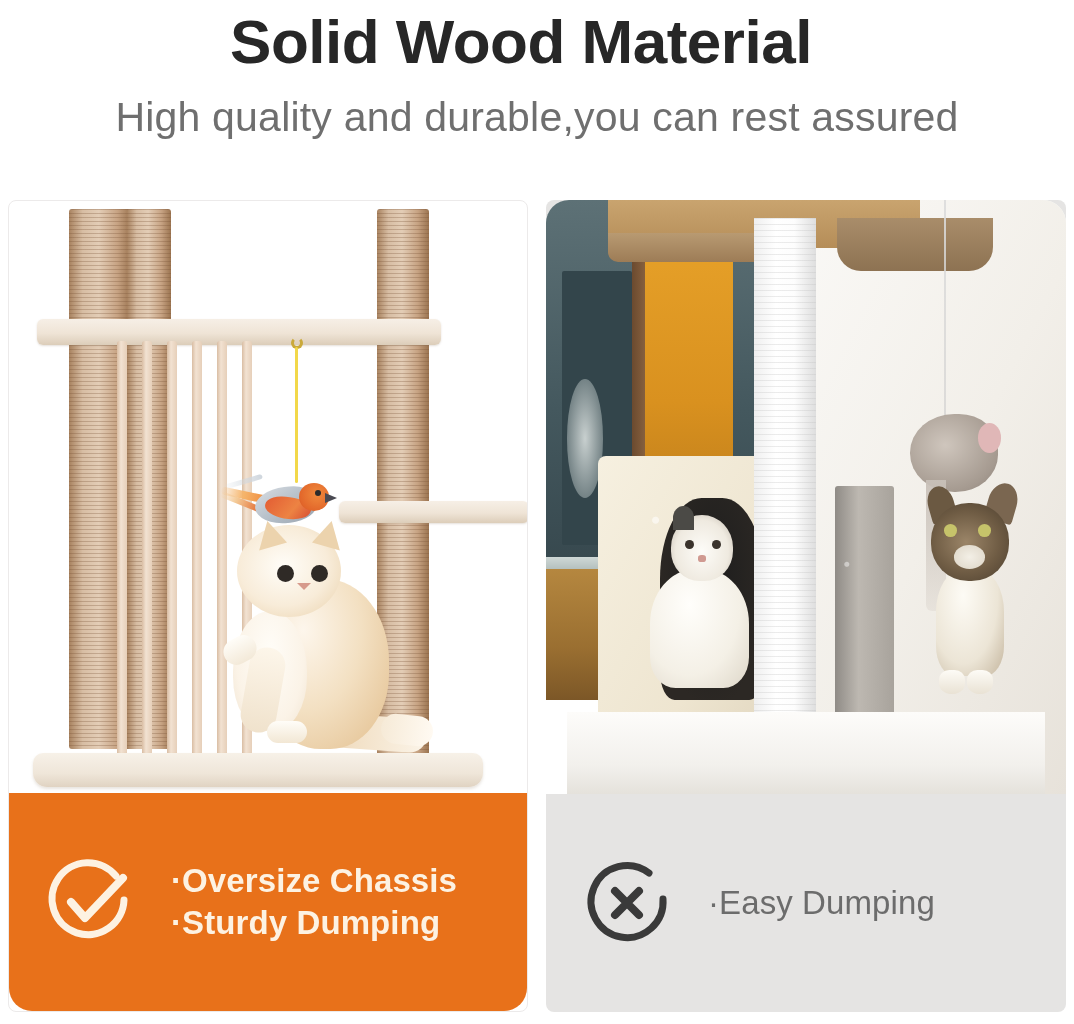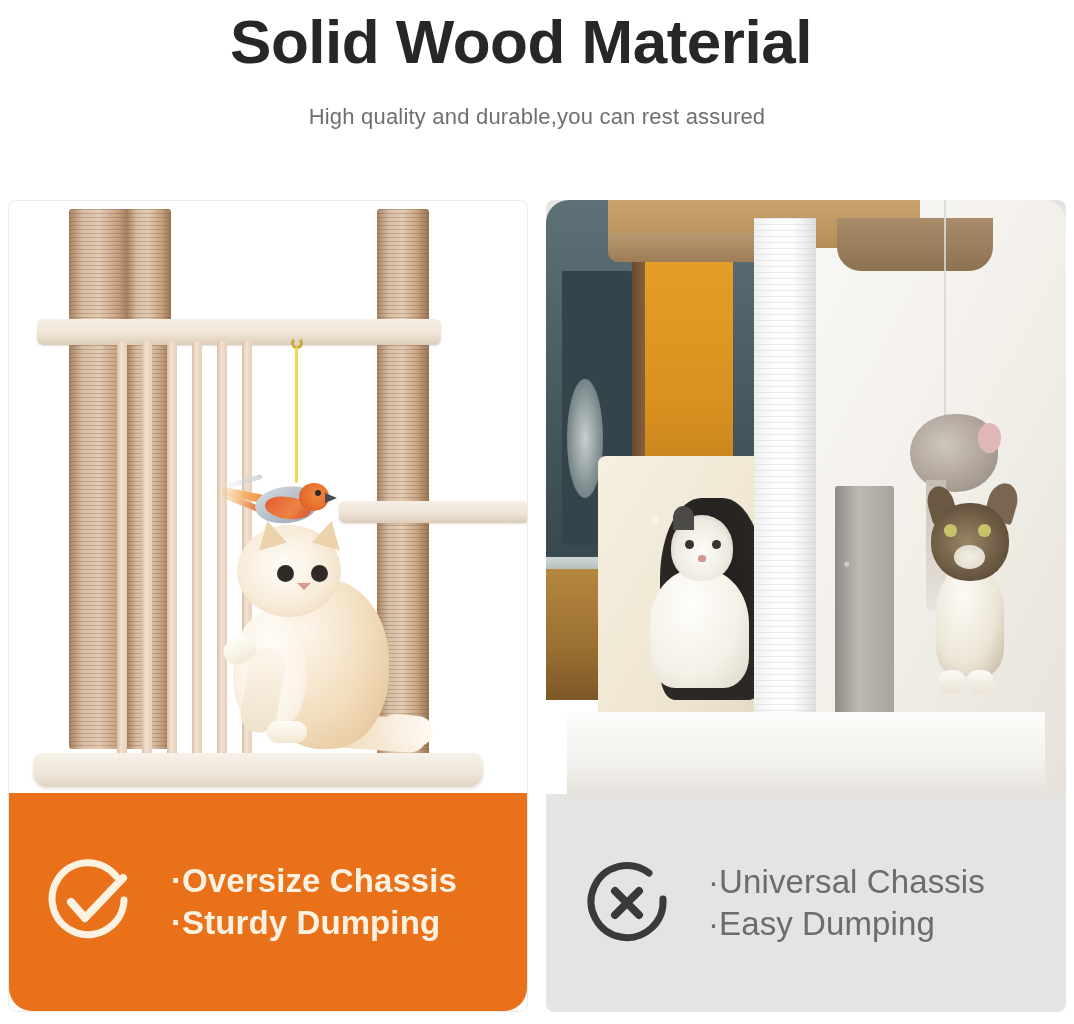--- a/index.html
+++ b/index.html
@@ -13,21 +13,21 @@
 
   
   .header { position:absolute; left:0; top:0; width:1074px; height:178px; text-align:center; }
   .headline {
     position:absolute; left:0; top:6px; width:1042px;
     font-size:62px; font-weight:700; letter-spacing:-0.5px;
     color:#272727; line-height:72px; white-space:nowrap;
   }
   .subhead {
     position:absolute; left:0; top:96px; width:1074px;
-    font-size:22px; font-weight:400; color:#6f6f6f;
+    font-size:41px; font-weight:400; color:#6f6f6f;
     line-height:42px; letter-spacing:0.2px; white-space:nowrap;
   }
 
   
   .card { position:absolute; top:200px; width:520px; height:812px; border-radius:8px; overflow:hidden; }
   .card-left  { left:8px;   background:#ffffff; border:1px solid #eceaea; }
   .card-right { left:546px; background:#e5e4e3; }
 
   .photo { position:absolute; left:0; top:0; width:100%; overflow:hidden; }
   .photo-left  { height:594px; background:#ffffff; border-radius:23px 23px 0 0; }
@@ -356,19 +356,18 @@
     </div>
 
     <div class="caption caption-right">
       <div class="mark">
         <svg width="104" height="104" viewBox="0 0 104 104" aria-hidden="true">
           <path d="M74 22 A36 36 0 1 0 88 48" fill="none" stroke="#3a3a3a" stroke-width="7" stroke-linecap="round"></path>
           <path d="M40 40 L64 64 M64 40 L40 64" fill="none" stroke="#3a3a3a" stroke-width="8" stroke-linecap="round"></path>
         </svg>
       </div>
       <div class="bullets">
-        <div class="bullet">·Universal Chassis</div>
         <div class="bullet">·Easy Dumping</div>
       </div>
     </div>
   </div>
 
 </div>
 
 </body></html>

